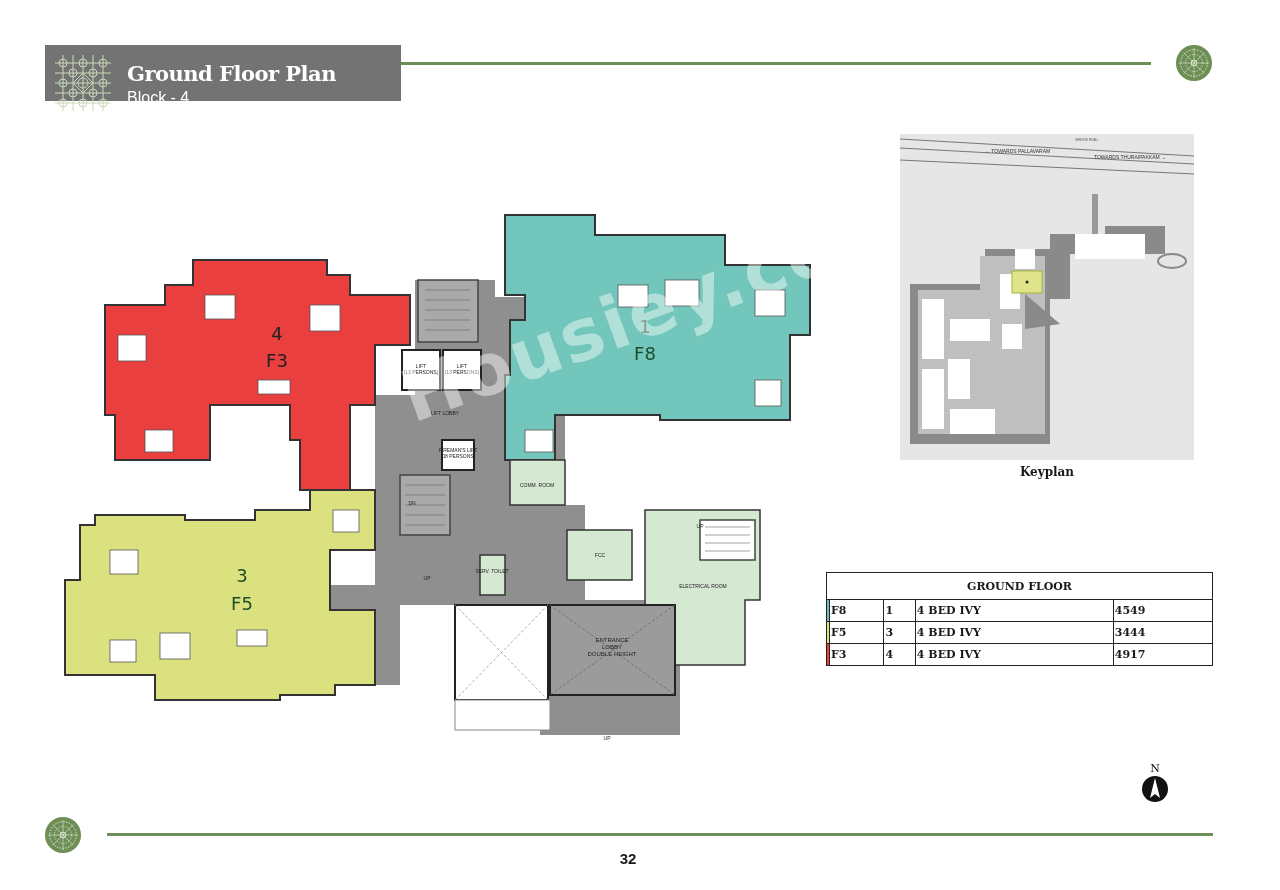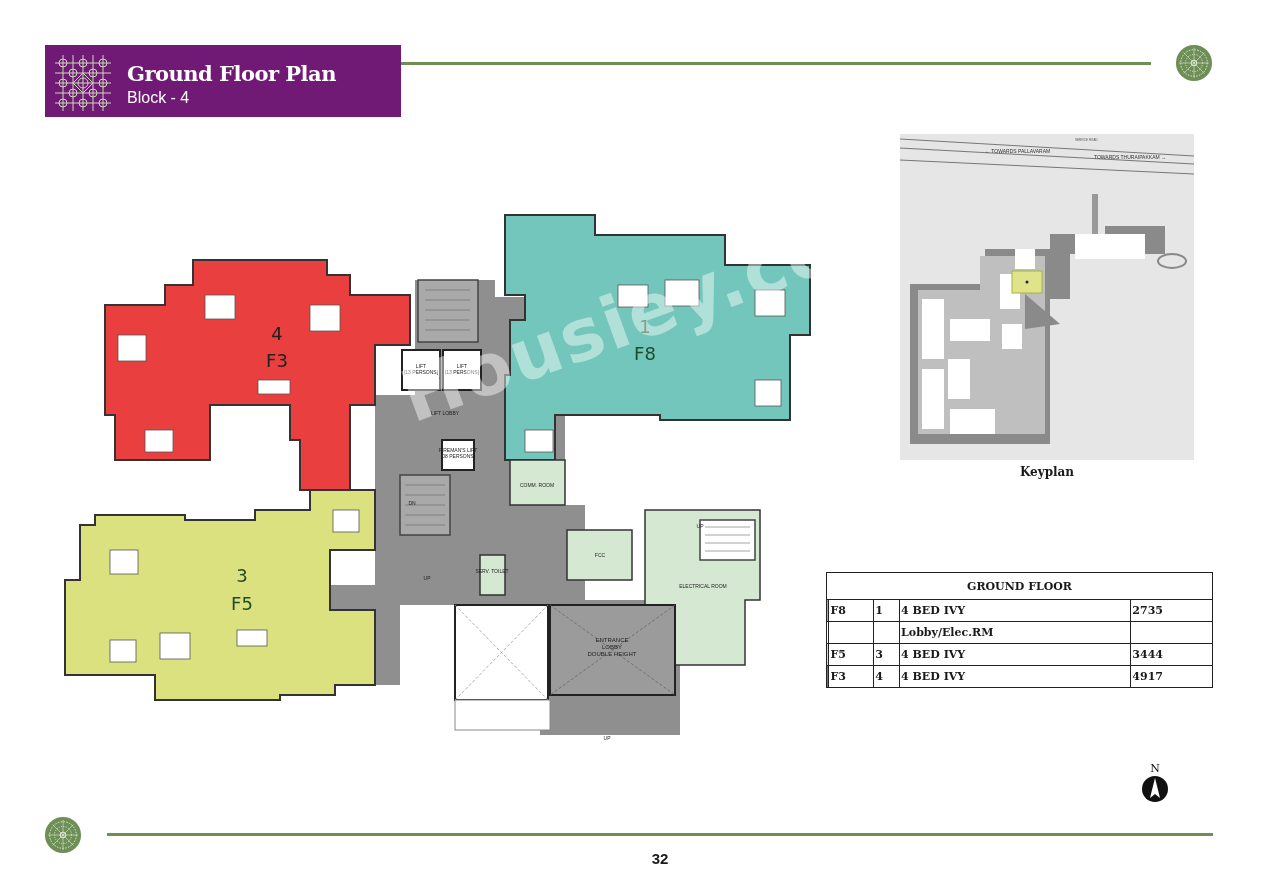--- a/index.html
+++ b/index.html
@@ -1,24 +1,24 @@
 <!DOCTYPE html>
 <html><head>
 <meta charset="utf-8">
 <style>
   html,body{margin:0;padding:0;background:#ffffff;}
   body{width:1280px;height:890px;position:relative;overflow:hidden;font-family:"DejaVu Serif",serif;color:#1a1a1a;}
-  .header-band{position:absolute;left:45px;top:45px;width:356px;height:72px;background:#701a75;}
+  .header-band{position:absolute;left:45px;top:45px;width:356px;height:56px;background:#737373;}
   .header-pattern{position:absolute;left:8px;top:8px;width:60px;height:60px;}
   .header-title{position:absolute;left:82px;top:16px;color:#fff;font-family:"DejaVu Serif",serif;font-weight:bold;font-size:21px;letter-spacing:-0.5px;white-space:nowrap;}
   .header-sub{position:absolute;left:82px;top:44px;color:#fff;font-family:"Liberation Sans",sans-serif;font-size:16px;}
   .top-rule{position:absolute;left:401px;top:62px;width:750px;height:3px;background:#6d8f55;}
   .bottom-rule{position:absolute;left:107px;top:833px;width:1106px;height:3px;background:#6d8f55;}
   .medallion{position:absolute;width:38px;height:38px;}
-  .page-num{position:absolute;left:632px;top:850px;width:56px;text-align:center;font-family:"Liberation Sans",sans-serif;font-weight:bold;font-size:15px;}
+  .page-num{position:absolute;left:600px;top:850px;width:56px;text-align:center;font-family:"Liberation Sans",sans-serif;font-weight:bold;font-size:15px;}
   .plan{position:absolute;left:55px;top:205px;width:760px;height:545px;}
   .watermark{position:absolute;left:390px;top:360px;font-family:"DejaVu Sans",sans-serif;font-size:72px;font-weight:bold;color:rgba(255,255,255,0.45);transform:rotate(-20deg);transform-origin:left top;letter-spacing:2px;pointer-events:none;}
   .keyplan{position:absolute;left:900px;top:134px;width:294px;height:326px;background:#e9e9e9;overflow:hidden;}
   .keyplan-label{position:absolute;left:900px;top:465px;width:294px;text-align:center;font-family:"DejaVu Serif",serif;font-weight:bold;font-size:12px;}
   table.legend{position:absolute;left:826px;top:572px;width:387px;border-collapse:collapse;font-family:"DejaVu Serif",serif;font-size:11px;font-weight:bold;}
   table.legend td{border:1.5px solid #222;padding:3px 1px;height:15px;white-space:nowrap;}
   table.legend .title-cell{text-align:center;height:20px;}
   .swatch{padding:0 !important;}
   .north{position:absolute;left:1140px;top:762px;width:30px;height:42px;}
 </style>
@@ -192,28 +192,21 @@
 <table class="legend">
   <tbody>
       <tr>
         <td colspan="5" class="title-cell">GROUND FLOOR</td>
       </tr>
   <tr>
     <td class="swatch" style="background:#6fc4bc"></td>
     <td>F8</td>
     <td>1</td>
     <td>4 BED IVY</td>
-    <td>2735</td>
-  </tr>
-  <tr>
-    <td class="swatch" style="background:#ffffff"></td>
-    <td></td>
-    <td></td>
-    <td>Lobby/Elec.RM</td>
-    <td></td>
+    <td>4549</td>
   </tr>
   <tr>
     <td class="swatch" style="background:#dfe483"></td>
     <td>F5</td>
     <td>3</td>
     <td>4 BED IVY</td>
     <td>3444</td>
   </tr>
   <tr>
     <td class="swatch" style="background:#ec4040"></td>

